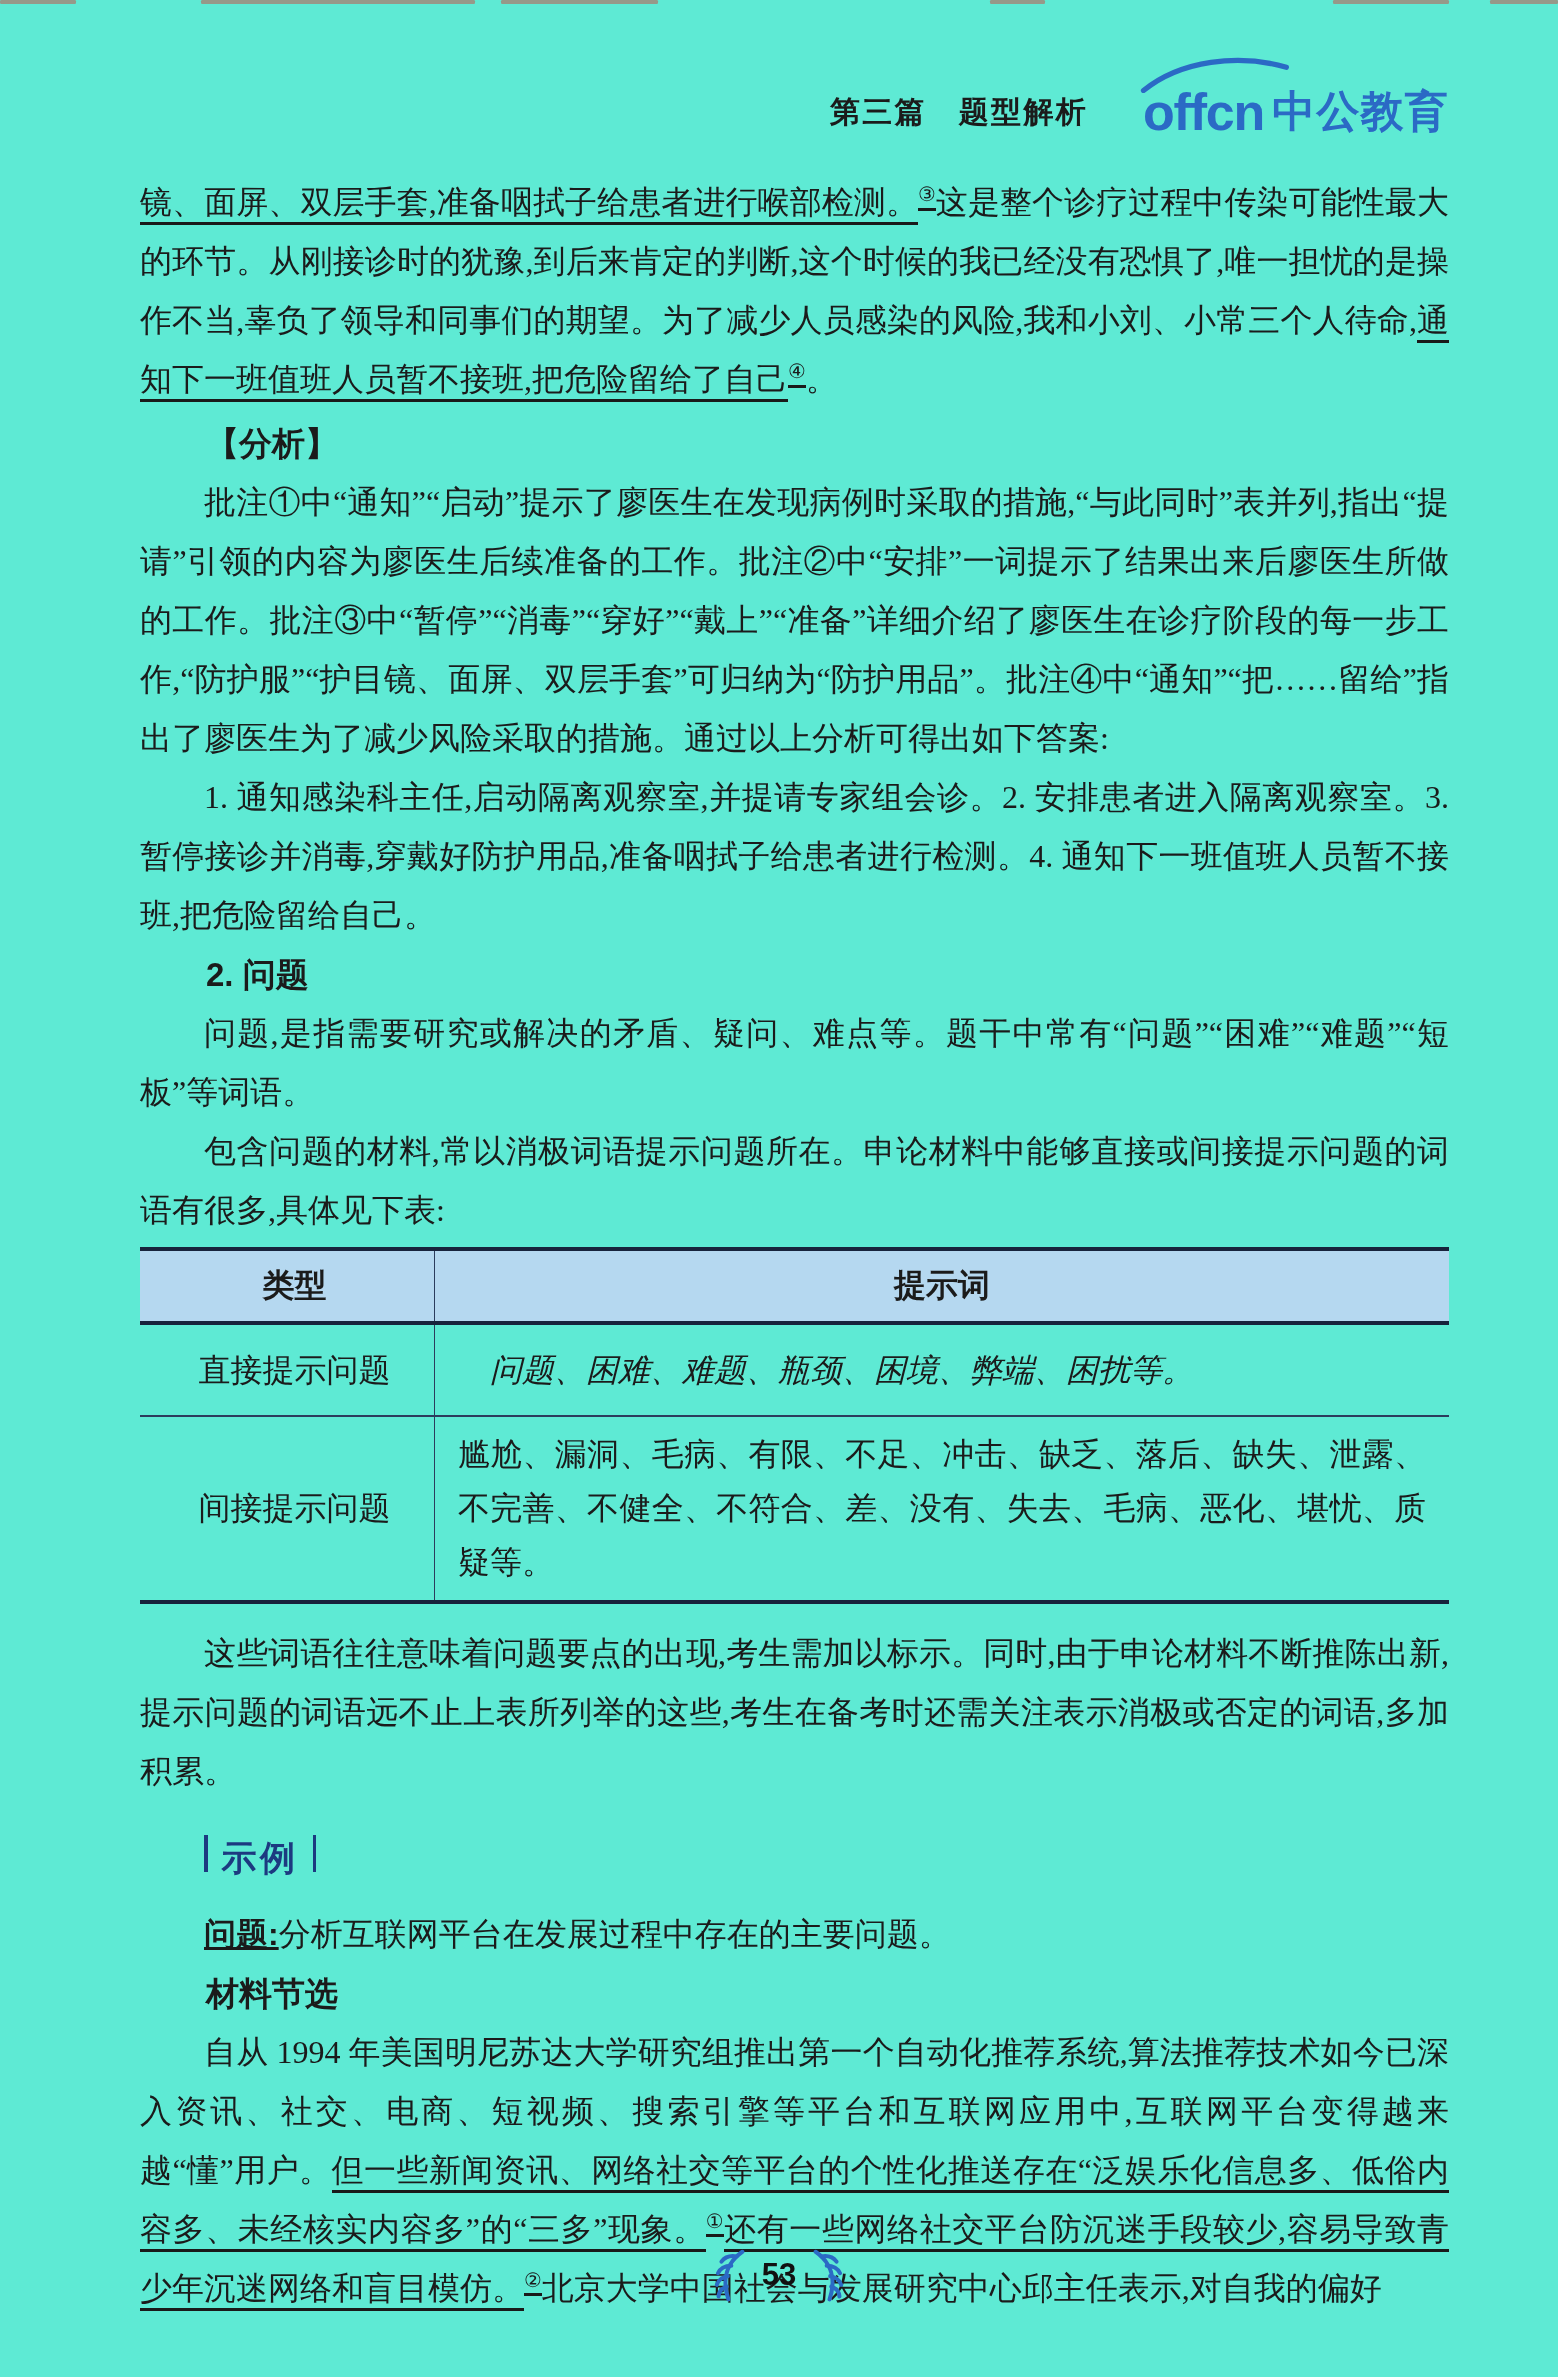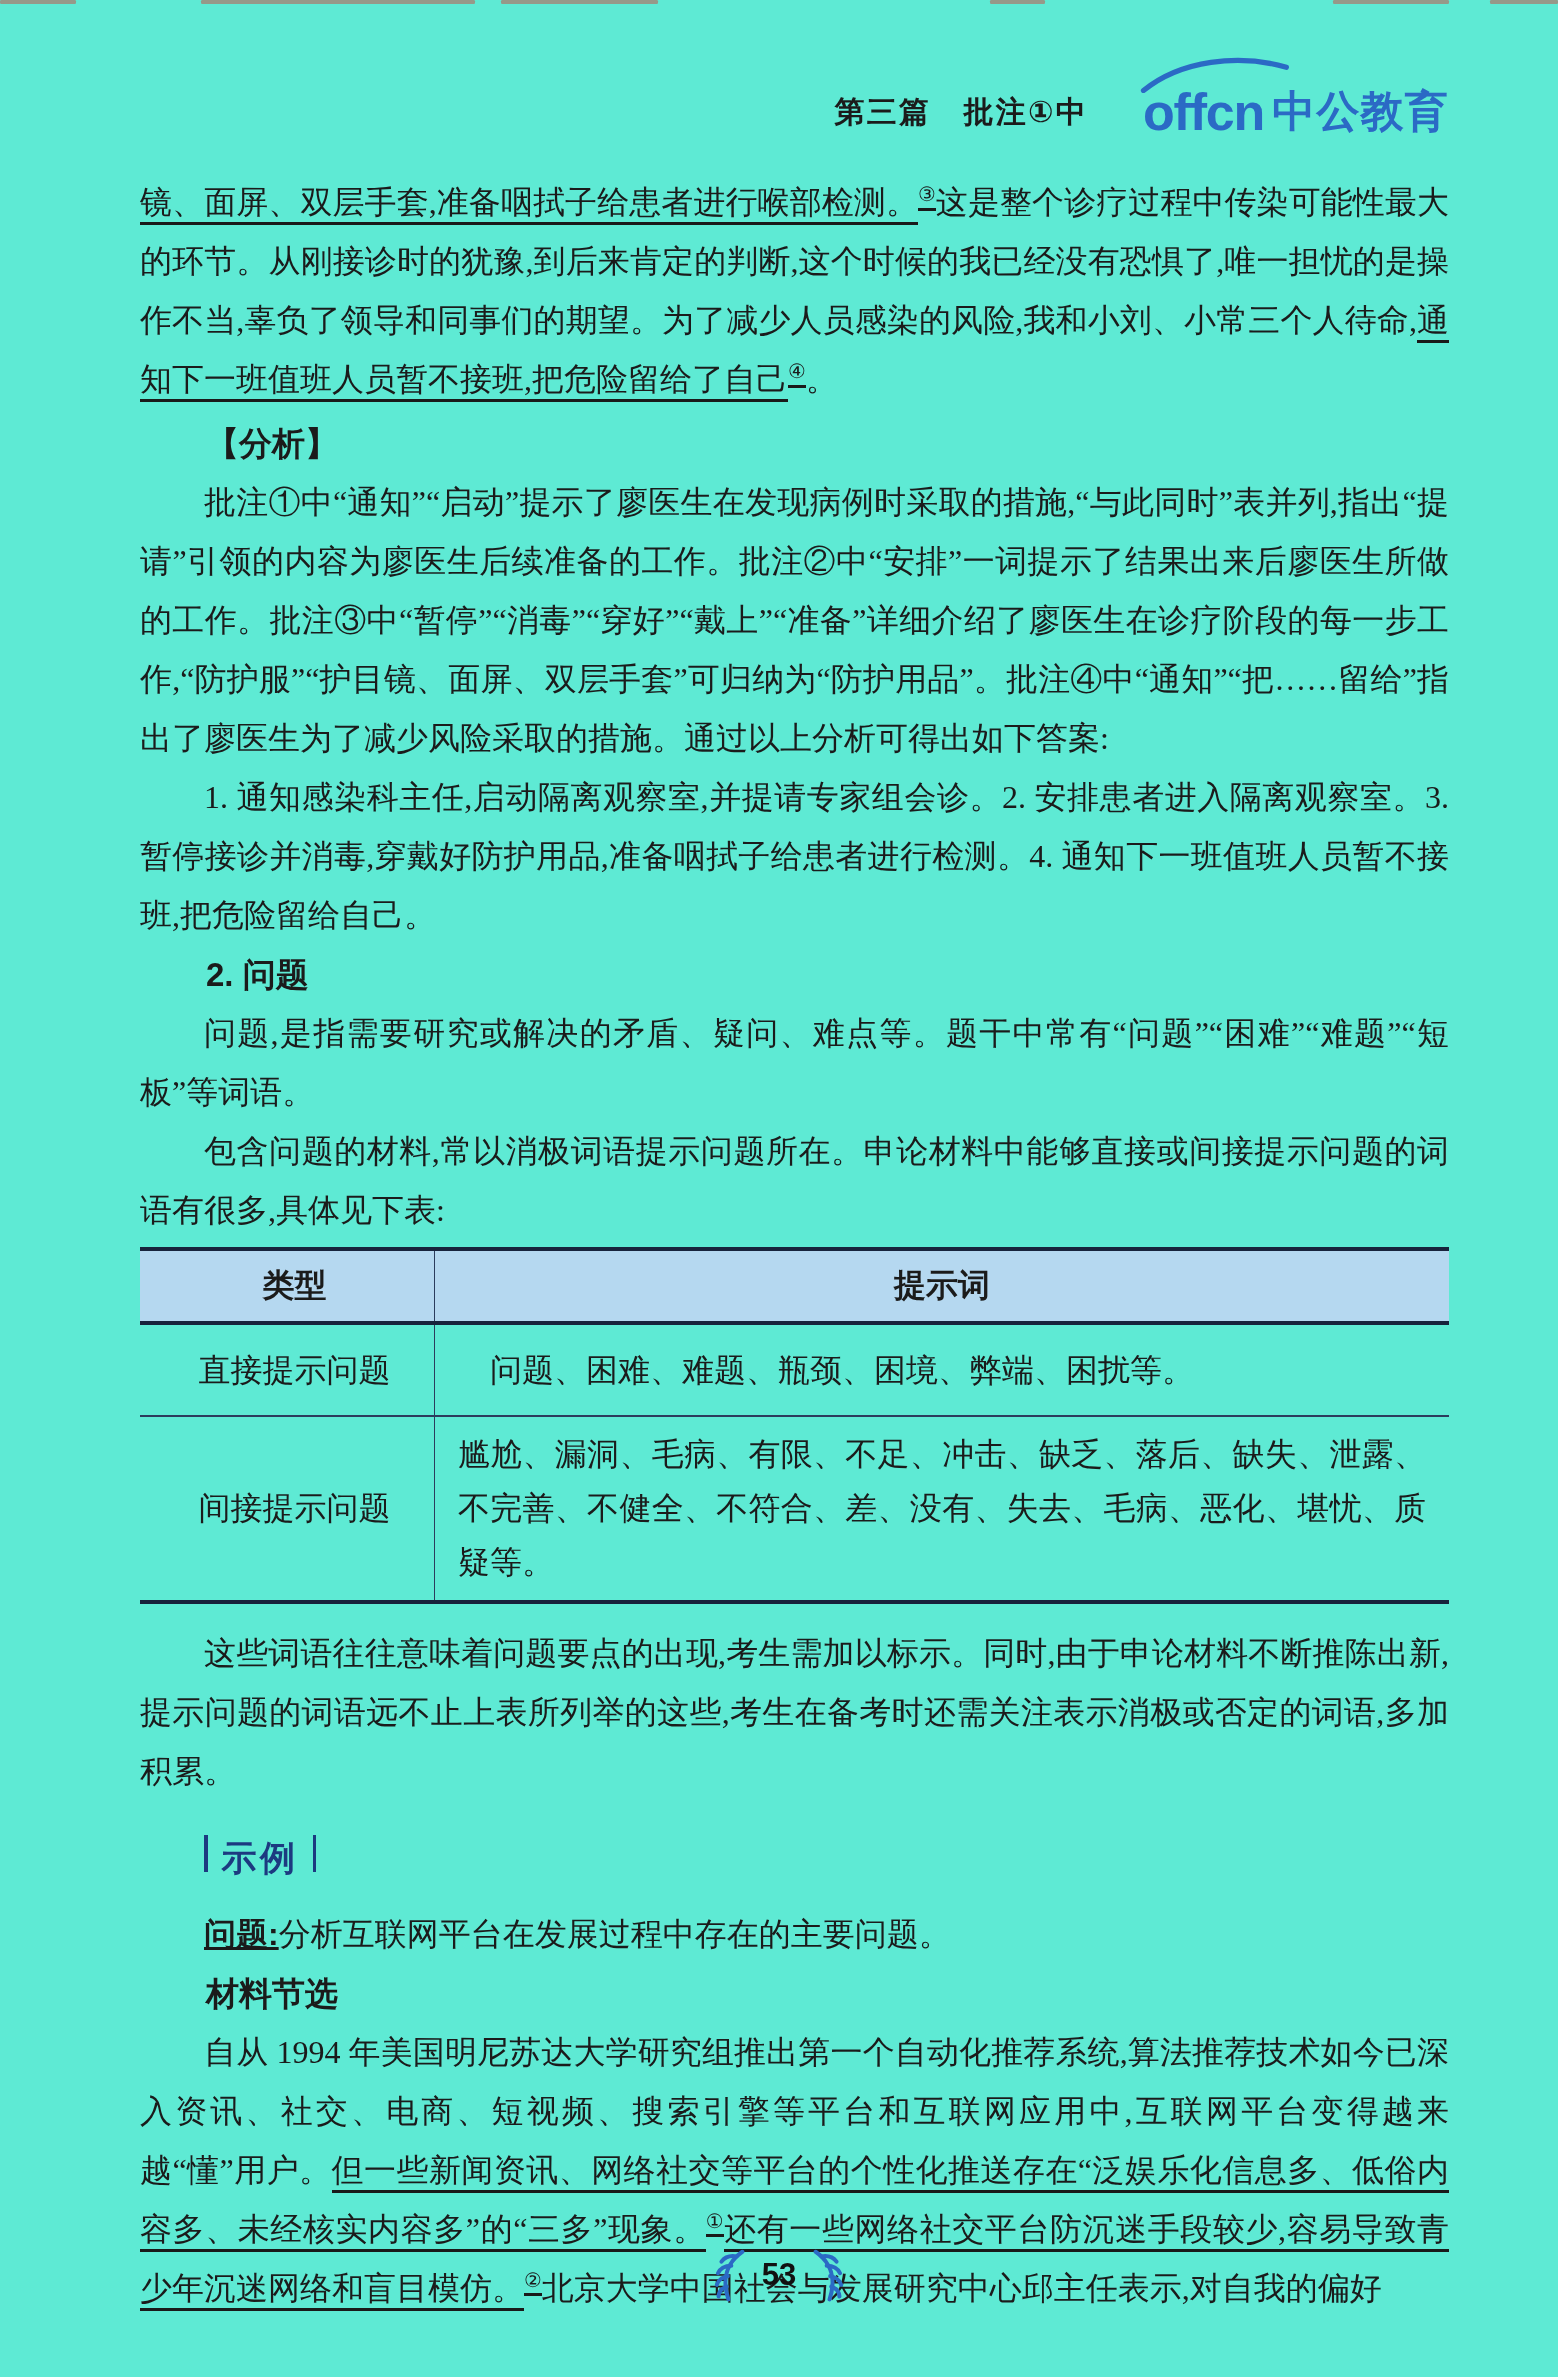--- a/index.html
+++ b/index.html
@@ -48,21 +48,21 @@
     background:#b5d8f0;height:68px;
     font-family:"Liberation Sans","DejaVu Sans",sans-serif;
     font-weight:700;font-size:32px;text-align:center;
     border-bottom:4.1px solid #17233c;
   }
   table.hint td{font-size:32px;line-height:54px;}
   table.hint .c1{width:22.5%;border-right:1.7px solid #2b3c5c;text-align:center;padding-left:16px;}
   table.hint .c2{text-align:justify;text-justify:inter-character;padding:10.5px 23px;}
   table.hint tbody tr.r1 td{border-bottom:2.3px solid #2b3c5c;height:69px;}
   table.hint tbody tr.r2 td{height:119px;}
-  table.hint tbody tr.r1 .c2{text-indent:1em;}
+  table.hint tbody tr.r1 .c2{text-indent:1em;font-style:italic;}
   
   .example{margin-top:34px;margin-left:64px;display:flex;color:#1c3a80;}
   .example .bar{display:inline-block;width:3.5px;height:37px;background:#1c3a80;}
   .example .lbl{font-size:35px;font-weight:600;margin:0 14px;letter-spacing:3.5px;}
   
   .footer{position:absolute;left:0;top:2248px;width:100%;display:flex;justify-content:center;align-items:center;}
   .page-num{font-family:"Liberation Sans","DejaVu Sans",sans-serif;font-weight:700;font-size:31px;color:#111;margin:0 15px;}
   .laurel{display:block;}
   .laurel.right{transform:scaleX(-1);}
 </style>
@@ -75,21 +75,21 @@
     <span style="left:0;width:76px"></span>
     <span style="left:201px;width:274px"></span>
     <span style="left:501px;width:157px"></span>
     <span style="left:990px;width:55px"></span>
     <span style="left:1333px;width:116px"></span>
     <span style="left:1490px;width:68px"></span>
   </div>
 
   <div class="header">
     <span class="hdr-label">第三篇</span>
-    <span class="hdr-title">批注①中</span>
+    <span class="hdr-title">题型解析</span>
     <span class="logo">
       <svg class="logo-swoosh" width="151" height="41" viewBox="0 0 260 70">
         <path d="M6 66 C 70 14, 170 2, 252 26" fill="none" stroke="#2b6ac5" stroke-width="9" stroke-linecap="round"></path>
       </svg>
       <span class="logo-latin">offcn</span>
       <span class="logo-cn">中公教育</span>
     </span>
   </div>
 
   <p class="body-p" style="margin-top:29px"><span class="u">镜、面屏、双层手套,准备咽拭子给患者进行喉部检测。</span><sup class="u">③</sup><span>这是整个诊疗过程中传染可能性最大的环节。从刚接诊时的犹豫,到后来肯定的判断,这个时候的我已经没有恐惧了,唯一担忧的是操作不当,辜负了领导和同事们的期望。为了减少人员感染的风险,我和小刘、小常三个人待命,</span><span class="u">通知下一班值班人员暂不接班,把危险留给了自己</span><sup class="u">④</sup><span>。</span></p>

